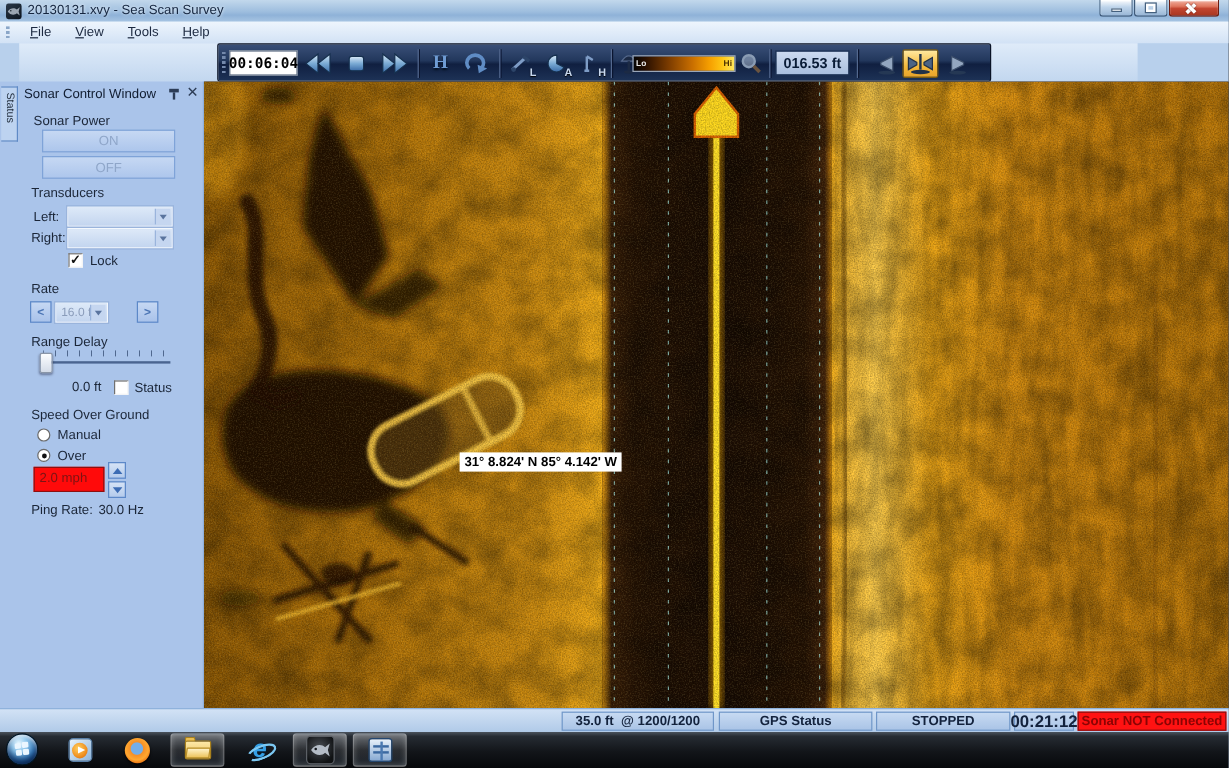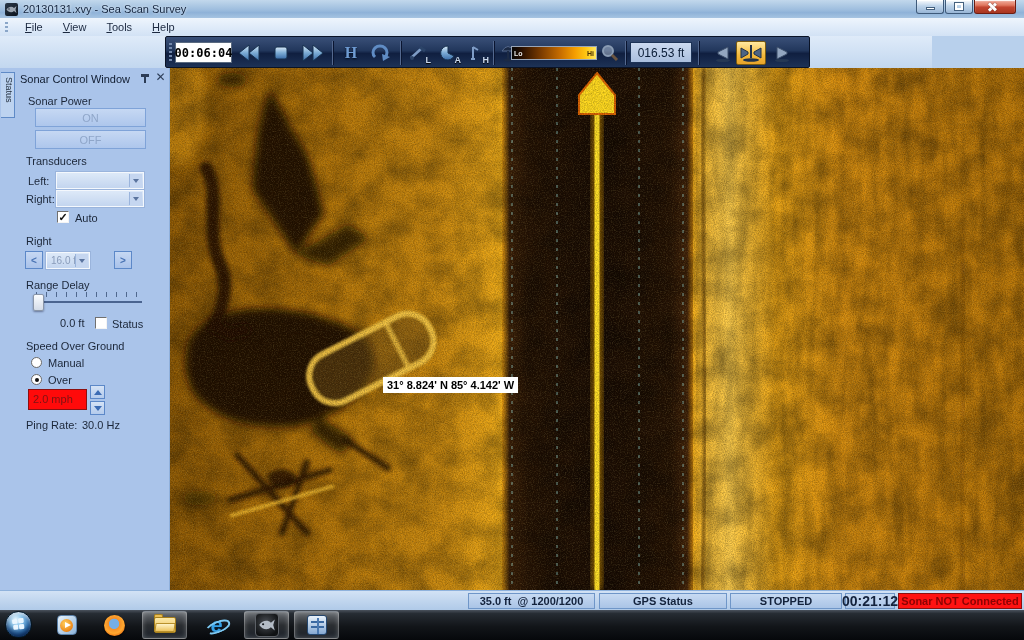--- a/index.html
+++ b/index.html
@@ -30,42 +30,42 @@
   
   #menubar{position:absolute;left:0;top:18px;width:1024px;height:18px;
     background:linear-gradient(180deg,#eef5fd,#d2e2f5);display:flex;align-items:center;
     font-size:11px;color:#1c2940;padding-left:16px;gap:2px}
   #menubar .grip{position:absolute;left:5px;top:4px;width:3px;height:10px;
     background:repeating-linear-gradient(180deg,#8aa6c8 0 2px,transparent 2px 4px)}
   .menu-item{padding:1px 9px;cursor:default}
   u{text-decoration:underline}
 
   
-  #toolrow{position:absolute;left:0;top:36px;width:932px;height:32px;
+  #toolrow{position:absolute;left:16px;top:36px;width:932px;height:32px;
     background:linear-gradient(180deg,#dfeBf9,#c2d7ef)}
   #toolstrip{position:absolute;left:165px;top:0;width:645px;height:32px;
     background:linear-gradient(180deg,#3a5078 0%,#22375c 45%,#101f40 55%,#1d3256 100%);
     border:1px solid #0a1326;border-radius:2px}
   #toolstrip .grip{position:absolute;left:3px;top:6px;width:3px;height:20px;
     background:repeating-linear-gradient(180deg,#7388ab 0 2px,transparent 2px 4px)}
   .tsep{position:absolute;top:4px;width:1px;height:24px;background:#53688e;box-shadow:1px 0 0 #0a1530}
   .tbtn{position:absolute;top:4px;height:24px;display:flex;align-items:center;justify-content:center;border-radius:2px}
   #time-display{position:absolute;left:9px;top:5px;width:57px;height:21px;background:#fff;
     border:1px solid #5a6a80;color:#000;font-family:"DejaVu Sans Mono",monospace;
     font-size:12px;font-weight:bold;display:flex;align-items:center;justify-content:center}
   .tool-letter{position:absolute;right:1px;bottom:0;font-size:9px;font-weight:bold;color:#c8d8ee;text-shadow:0 1px 1px #000}
   #h-btn{font-family:"Liberation Serif",serif;font-size:16px;font-weight:bold;color:#6f9cd4;text-shadow:0 1px 2px #04101f}
   #colorbar{position:absolute;left:345px;top:9px;width:86px;height:14px;border:1px solid #9aa6b8;
     background:linear-gradient(90deg,#050505 0%,#2a1000 12%,#7c3c00 35%,#c86e00 58%,#f59e00 75%,#ffc613 88%,#ffe75e 100%);
     font-size:7px;font-weight:bold}
   #colorbar .lo{position:absolute;left:2px;top:3px;color:#e8e8e8}
   #colorbar .hi{position:absolute;right:2px;top:3px;color:#4a3000}
   #alt-display{position:absolute;left:464px;top:5px;width:62px;height:21px;
     background:linear-gradient(180deg,#ccdaf0,#aabfde);border:1px solid #1d3356;color:#0a1c36;
-    font-size:12px;font-weight:normal;display:flex;align-items:center;justify-content:center}
+    font-size:12px;font-weight:bold;display:flex;align-items:center;justify-content:center}
   .spk{background:transparent}
   .spk.active{background:linear-gradient(180deg,#ffe9a0,#f3b93c 60%,#e8a42a);border:1px solid #7c5c10;border-radius:2px}
 
   
   #sidebar{position:absolute;left:0;top:68px;width:170px;height:522px;background:#aac4ea;
     border-right:1px solid #8fb0dc;font-size:11px;color:#1b2638}
   #status-tab{position:absolute;left:1px;top:4px;width:14px;height:46px;background:#bdd3f0;
     border:1px solid #5f8ac6;border-left:none;writing-mode:vertical-rl;font-size:9px;
     color:#24303f;padding-top:4px;text-align:left}
   #panel-title{position:absolute;left:20px;top:5px;font-size:11px;color:#101c30}
@@ -337,23 +337,23 @@
         </span>
       </div>
     <span class="side-label" style="left:26px;top:125px">Right:</span>
     <div class="combo" style="left:56px;top:122px;width:88px">
         <span class="arrow">
           <i></i>
         </span>
       </div>
 
     <span class="checkbox" style="left:57px;top:143px">✓</span>
-    <span class="side-label" style="left:75px;top:144px">Auto</span>
-
-    <span class="side-label" style="left:26px;top:167px">Right</span>
+    <span class="side-label" style="left:75px;top:144px">Lock</span>
+
+    <span class="side-label" style="left:26px;top:167px">Rate</span>
     <div class="mini-btn" style="left:25px;top:183px">&lt;</div>
     <div class="combo" style="left:46px;top:184px;width:44px">
         <span>16.0 ft</span>
         <span class="arrow">
           <i></i>
         </span>
       </div>
     <div class="mini-btn" style="left:114px;top:183px">&gt;</div>
 
     <span class="side-label" style="left:26px;top:211px">Range Delay</span>

